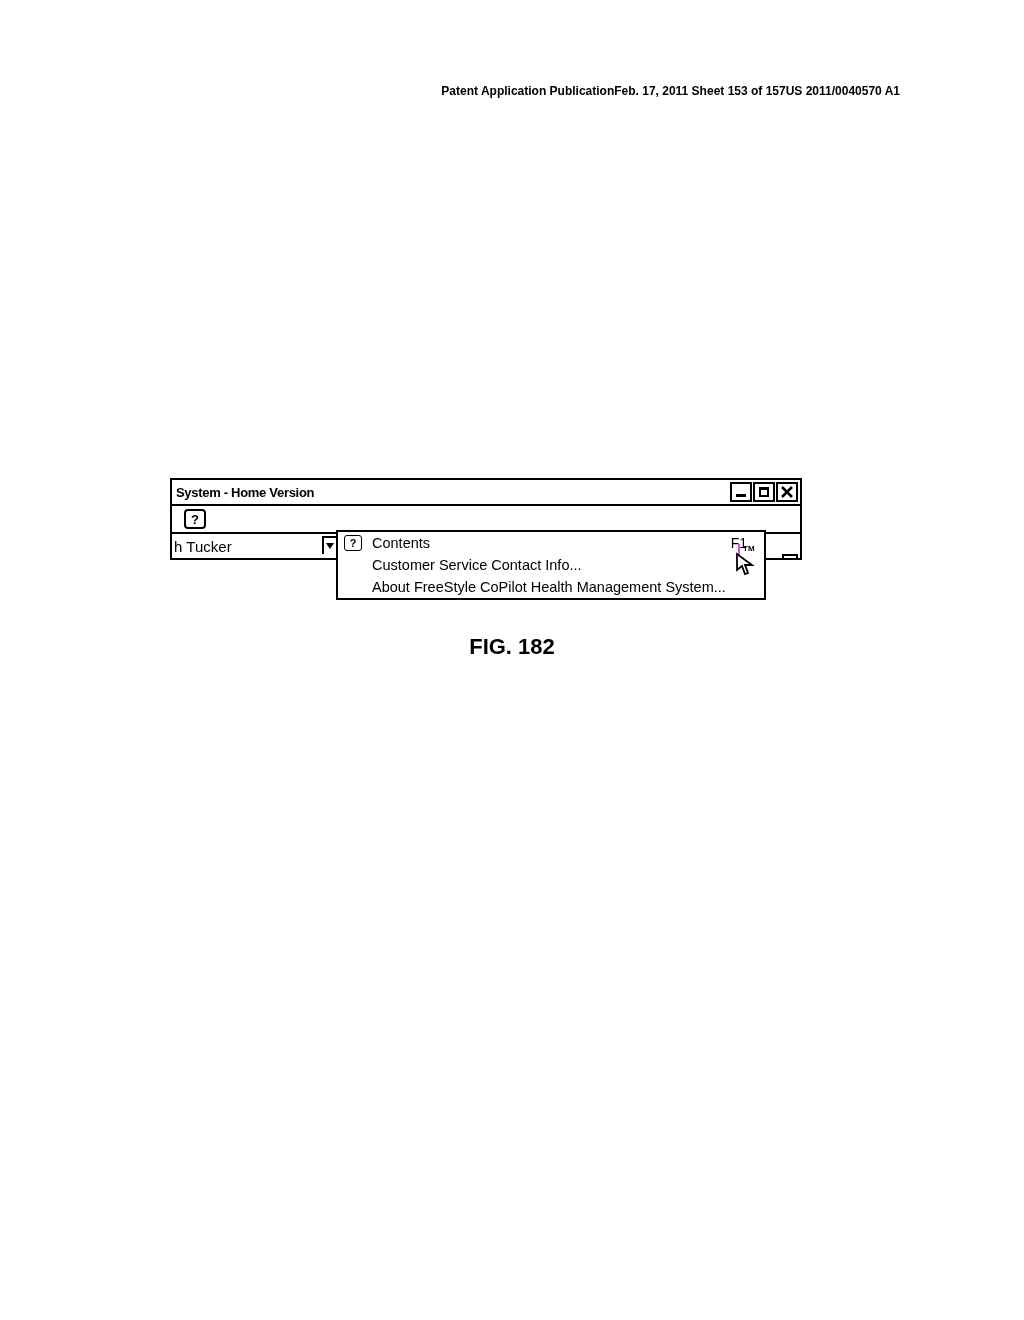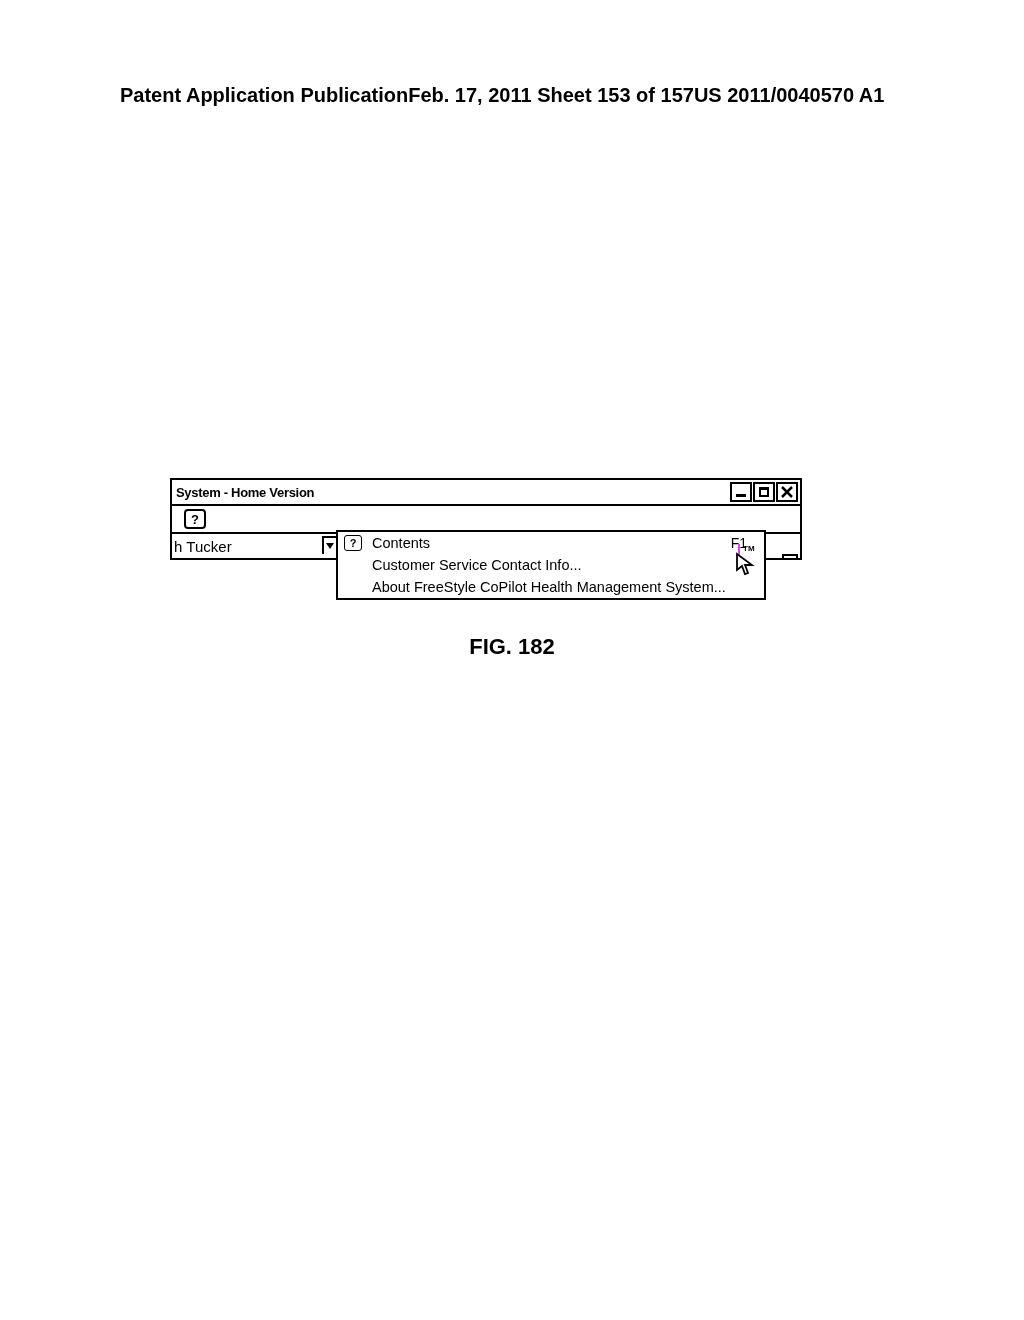--- a/index.html
+++ b/index.html
@@ -9,23 +9,23 @@
     width: 1024px;
     height: 1320px;
     position: relative;
   }
   .page-header {
     position: absolute;
     top: 84px;
     left: 0;
     right: 4px;
     display: flex;
-    justify-content: flex-start;
+    justify-content: flex-end;
     padding: 0 120px 0 120px;
-    font-size: 20px;
+    font-size: 12px;
     font-weight: bold;
   }
   .window-wrapper {
     position: absolute;
     top: 478px;
     left: 170px;
     width: 632px;
     border: 2px solid #000;
     background: #fff;
   }

